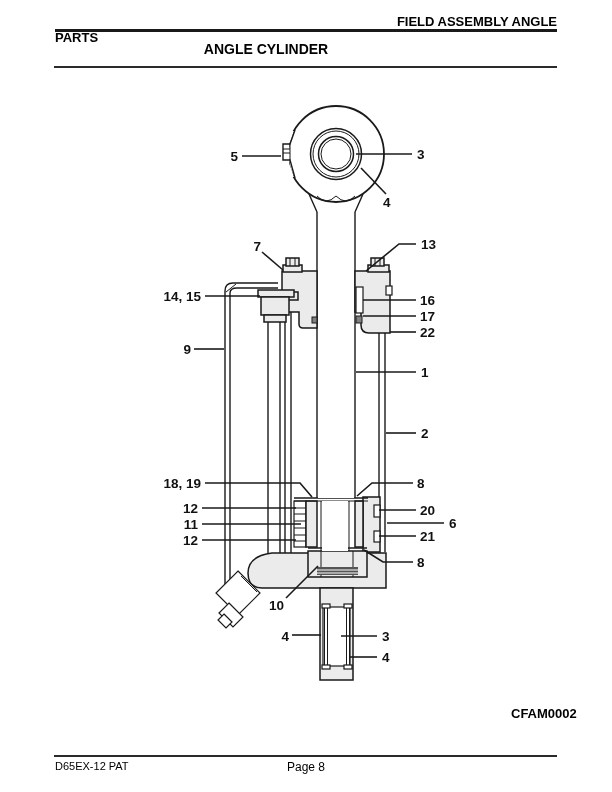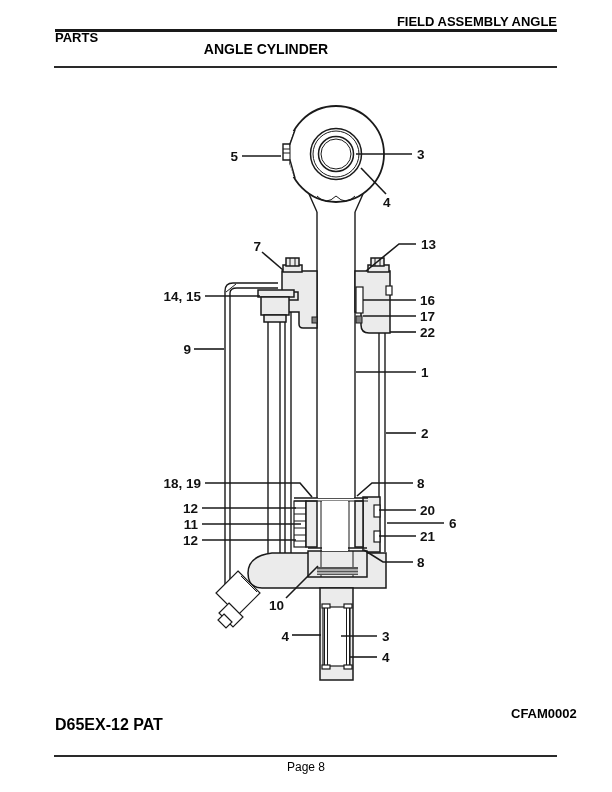--- a/index.html
+++ b/index.html
@@ -5,21 +5,21 @@
   html,body{margin:0;padding:0;background:#fff;}
   body{width:612px;height:792px;position:relative;overflow:hidden;
        font-family:"Liberation Sans", sans-serif;color:#000;}
   .hdr-left{position:absolute;left:55px;top:14px;font-size:13px;font-weight:bold;margin-top:16px;}
   .hdr-right{position:absolute;right:55px;top:14px;font-size:13px;font-weight:bold;}
   .rule-thick{position:absolute;left:55px;width:502px;top:29px;height:3px;background:#1a1a1a;}
   .doc-title{position:absolute;left:0;width:532px;top:41px;text-align:center;
              font-size:14px;font-weight:bold;}
   .rule-mid{position:absolute;left:54px;width:503px;top:66px;height:2px;background:#2a2a2a;}
   .rule-foot{position:absolute;left:54px;width:503px;top:755px;height:1.5px;background:#2a2a2a;}
-  .foot-left{position:absolute;left:55px;top:716px;font-size:16px;font-weight:bold;}
+  .foot-left{position:absolute;left:55px;top:760px;font-size:11px;}
   .foot-center{position:absolute;left:0;width:612px;top:760px;text-align:center;font-size:12px;}
   .fig-code{position:absolute;left:511px;top:706px;font-size:13px;font-weight:bold;}
   svg{position:absolute;left:0;top:0;}
   svg text{font-family:"Liberation Sans", sans-serif;font-size:13.5px;font-weight:bold;fill:#111;}
   .ln{stroke:#1a1a1a;stroke-width:1.4;fill:none;}
   .ln2{stroke:#1a1a1a;stroke-width:1;fill:none;}
   .part{fill:#ebebeb;stroke:#1a1a1a;stroke-width:1.5;}
   .void{fill:#fff;stroke:#1a1a1a;stroke-width:1.2;}
   .dk{fill:#808080;stroke:#1a1a1a;stroke-width:1;}
   .leader{stroke:#1a1a1a;stroke-width:1.6;fill:none;}

